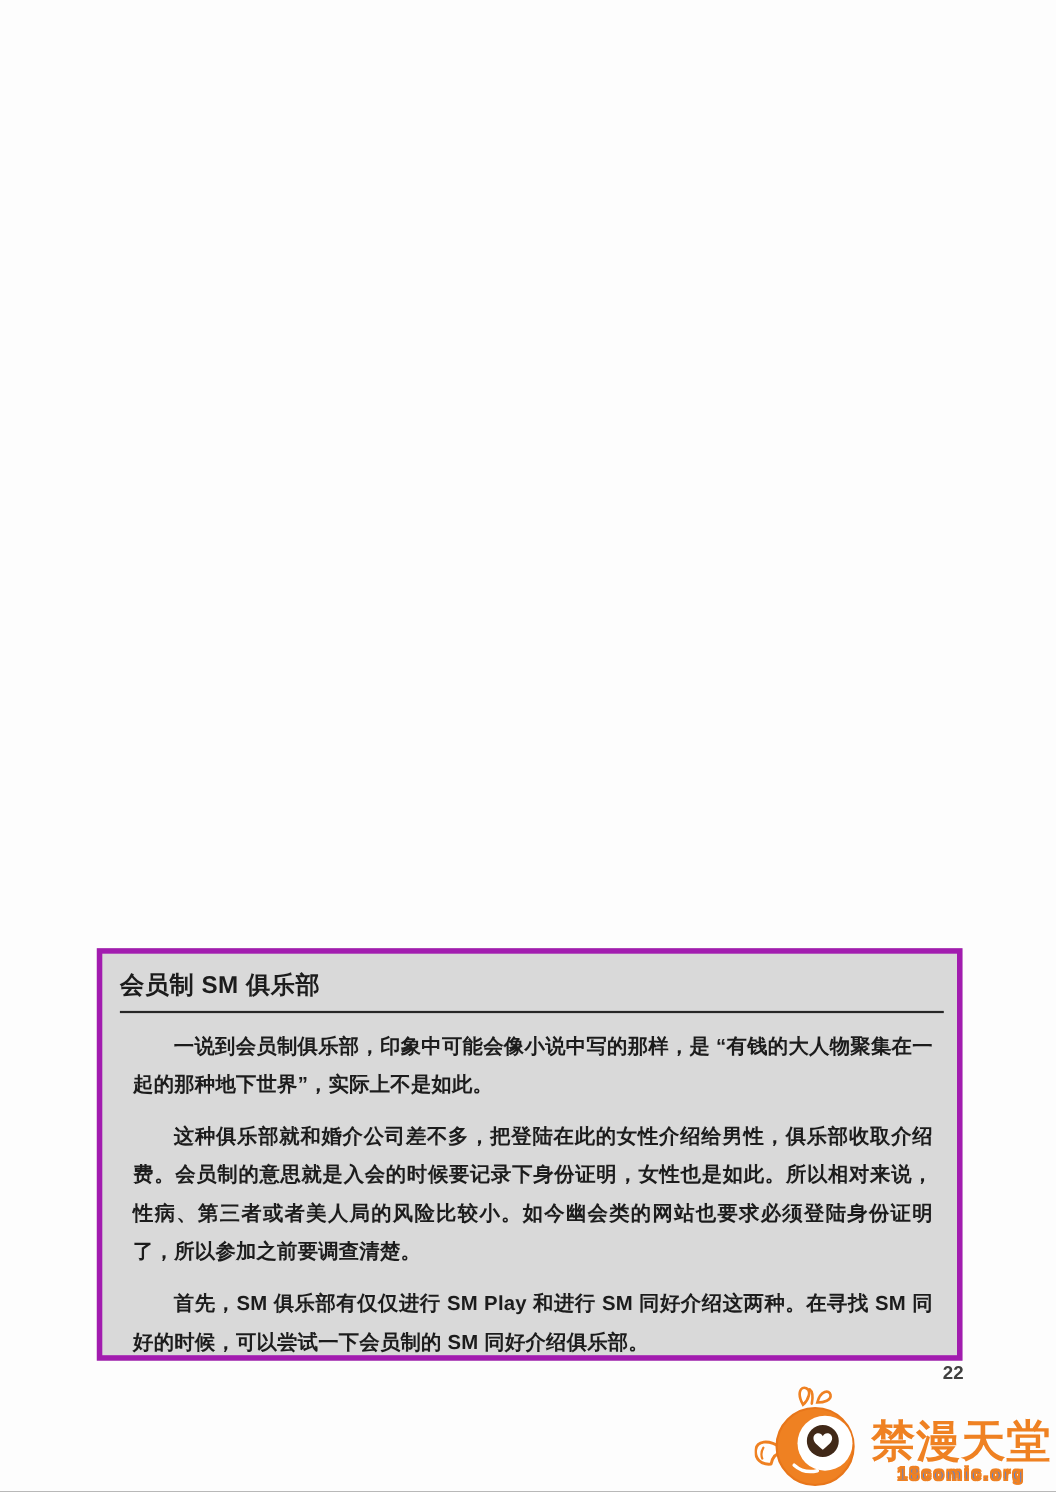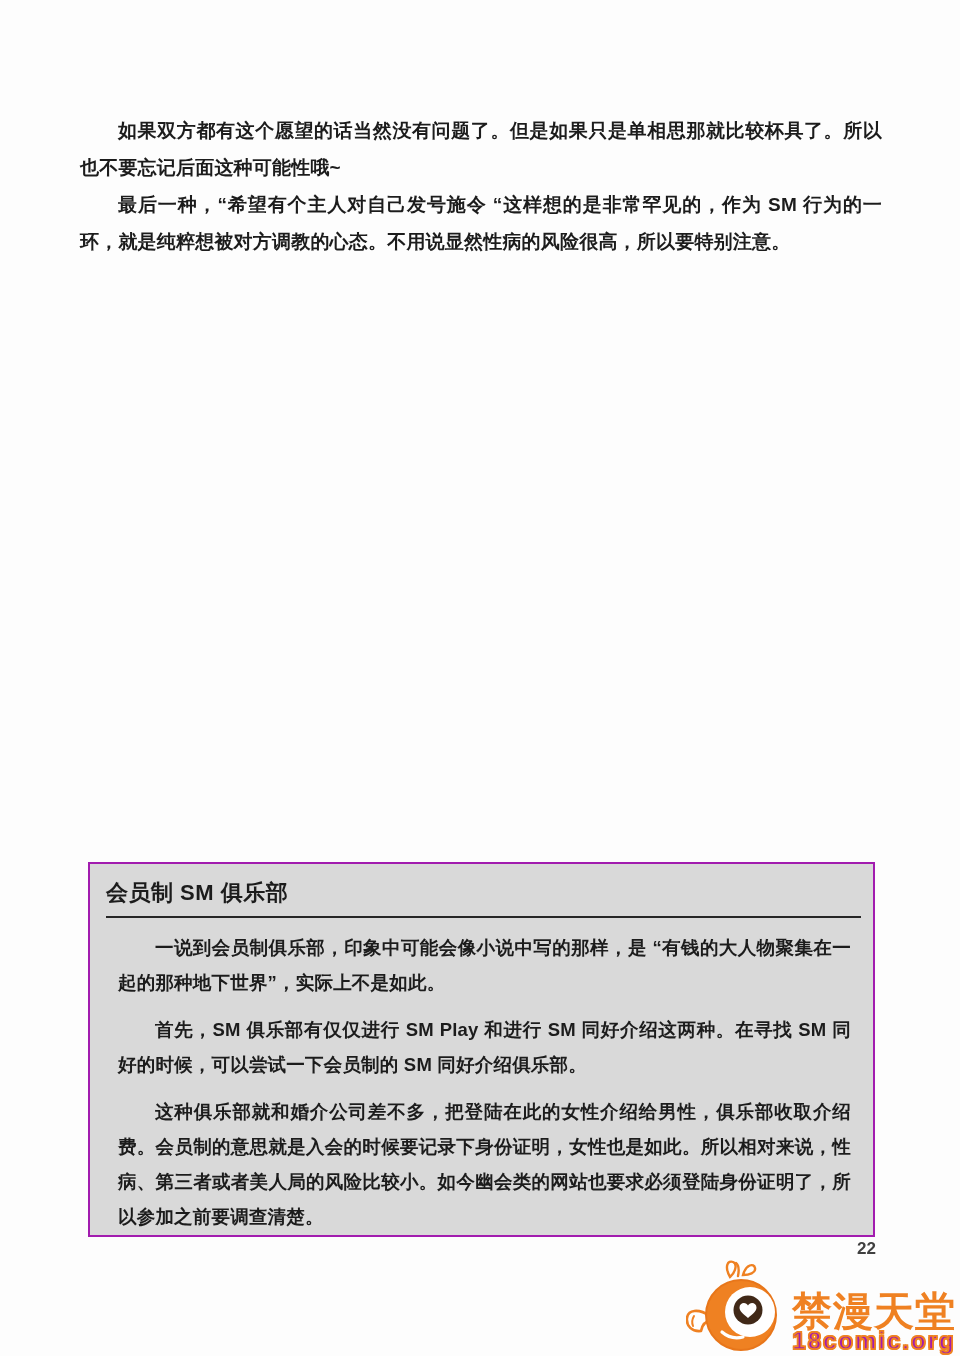--- a/index.html
+++ b/index.html
@@ -24,21 +24,21 @@
     text-align:justify;
     text-indent:2em;
     letter-spacing:.2px;
   }
   .infobox{
     position:absolute;
     left:88px;top:862px;
     width:787px;height:375px;
     box-sizing:border-box;
     background:#d9d9d9;
-    border:2px solid #a21caf;
+    border:5px solid #a21caf;
     padding:15px 10px 0 16px;
   }
   .infobox h2{
     margin:0;
     font-size:22px;
     line-height:28px;
     font-weight:bold;
     letter-spacing:.5px;
   }
   .title-rule{
@@ -78,47 +78,43 @@
   }
   .wm-name{
     font-size:40px;
     line-height:44px;
     font-weight:800;
     color:#ef8122;
     letter-spacing:1px;
     white-space:nowrap;
   }
   .wm-url{
-    font-size:24px;
+    font-size:16px;
     line-height:22px;
     font-weight:800;
     letter-spacing:2px;
-    color:#a21caf;
+    color:#3b82f6;
     -webkit-text-stroke:1.5px #ef8122;
     text-shadow:-1px -1px 0 #ef8122,1px -1px 0 #ef8122,-1px 1px 0 #ef8122,1px 1px 0 #ef8122;
     margin-top:-3px;
     white-space:nowrap;
   }
 </style>
 </head>
 <body>
 
 <div class="page">
 
-  <div class="body-text">
-    <p>如果双方都有这个愿望的话当然没有问题了。但是如果只是单相思那就比较杯具了。所以也不要忘记后面这种可能性哦~</p>
-    <p>最后一种，“希望有个主人对自己发号施令 “这样想的是非常罕见的，作为 SM 行为的一环，就是纯粹想被对方调教的心态。不用说显然性病的风险很高，所以要特别注意。</p>
-  </div>
 
   <section class="infobox">
     <h2>会员制 SM 俱乐部</h2>
     <div class="title-rule"></div>
     <p>一说到会员制俱乐部，印象中可能会像小说中写的那样，是 “有钱的大人物聚集在一起的那种地下世界”，实际上不是如此。</p>
+    <p>这种俱乐部就和婚介公司差不多，把登陆在此的女性介绍给男性，俱乐部收取介绍费。会员制的意思就是入会的时候要记录下身份证明，女性也是如此。所以相对来说，性病、第三者或者美人局的风险比较小。如今幽会类的网站也要求必须登陆身份证明了，所以参加之前要调查清楚。</p>
     <p>首先，SM 俱乐部有仅仅进行 SM  Play 和进行 SM 同好介绍这两种。在寻找 SM 同好的时候，可以尝试一下会员制的 SM 同好介绍俱乐部。</p>
-    <p>这种俱乐部就和婚介公司差不多，把登陆在此的女性介绍给男性，俱乐部收取介绍费。会员制的意思就是入会的时候要记录下身份证明，女性也是如此。所以相对来说，性病、第三者或者美人局的风险比较小。如今幽会类的网站也要求必须登陆身份证明了，所以参加之前要调查清楚。</p>
   </section>
 
   <div class="pagenum">22</div>
 
   <div class="watermark">
     <svg class="wm-mascot" width="106" height="96" viewBox="0 0 106 96" xmlns="http://www.w3.org/2000/svg">
 
       <path d="M44,17 C38,6 42,0 47,2 C52,4 49,13 44,17 Z" fill="#fff" stroke="#ef8122" stroke-width="2.4"></path>
       <path d="M57,15 C60,4 68,3 69,8 C70,13 63,15 57,15 Z" fill="#fff" stroke="#ef8122" stroke-width="2.4"></path>
       <path d="M52,16 q2,-10 -2,-13" fill="none" stroke="#ef8122" stroke-width="2.4" stroke-linecap="round"></path>

